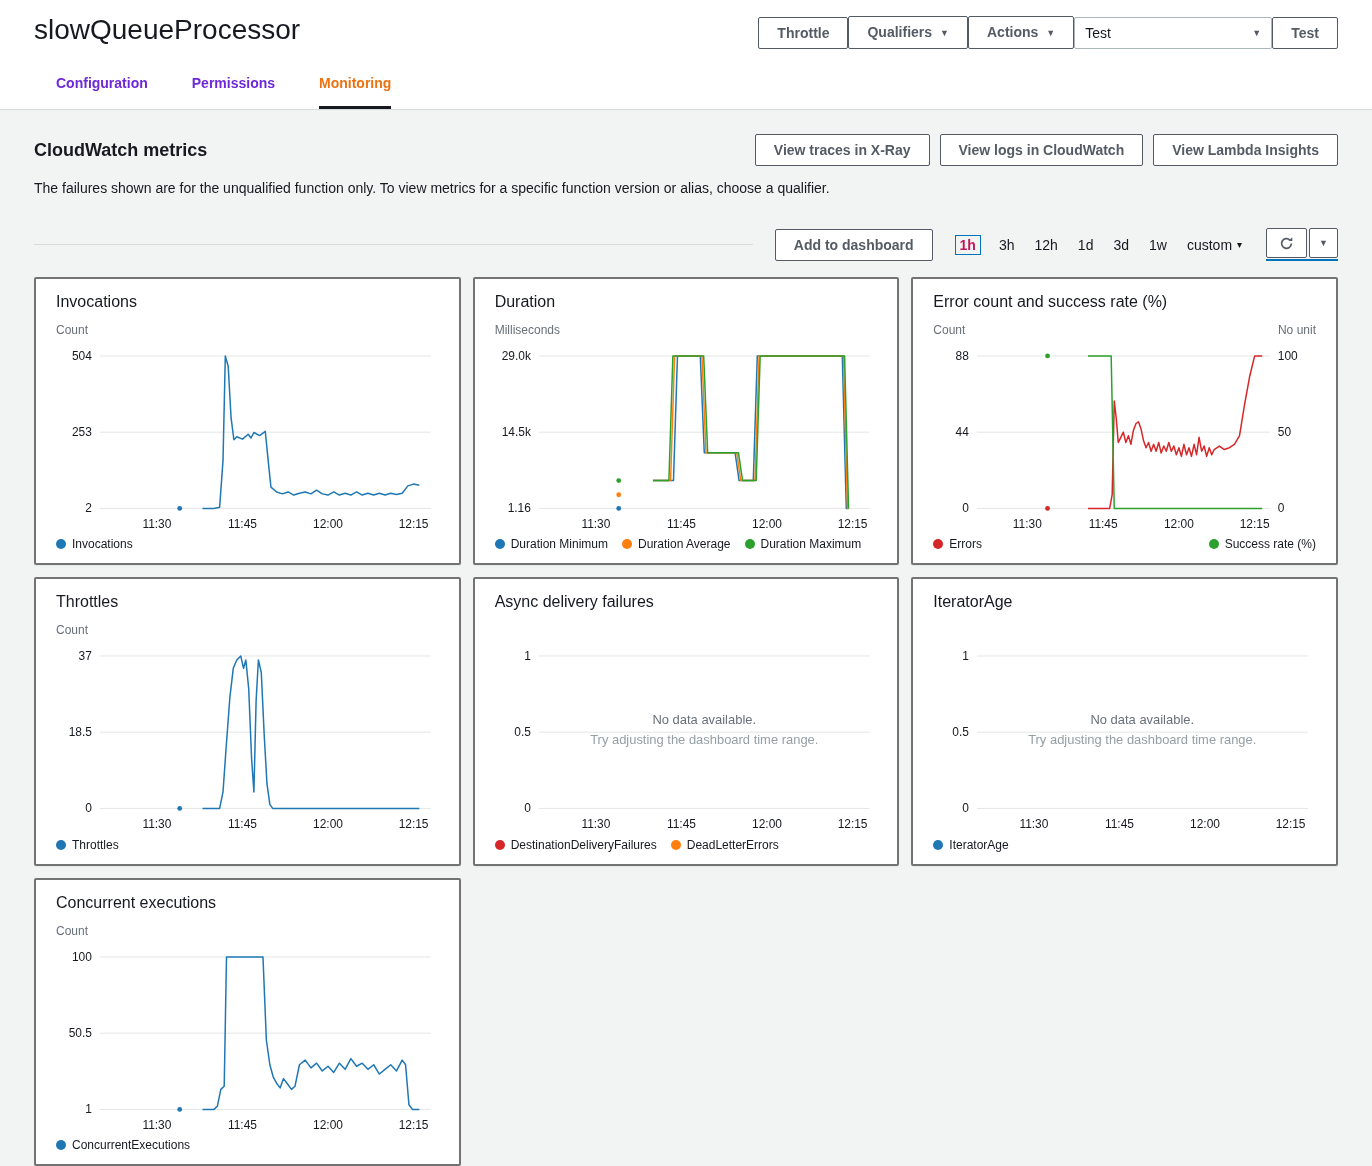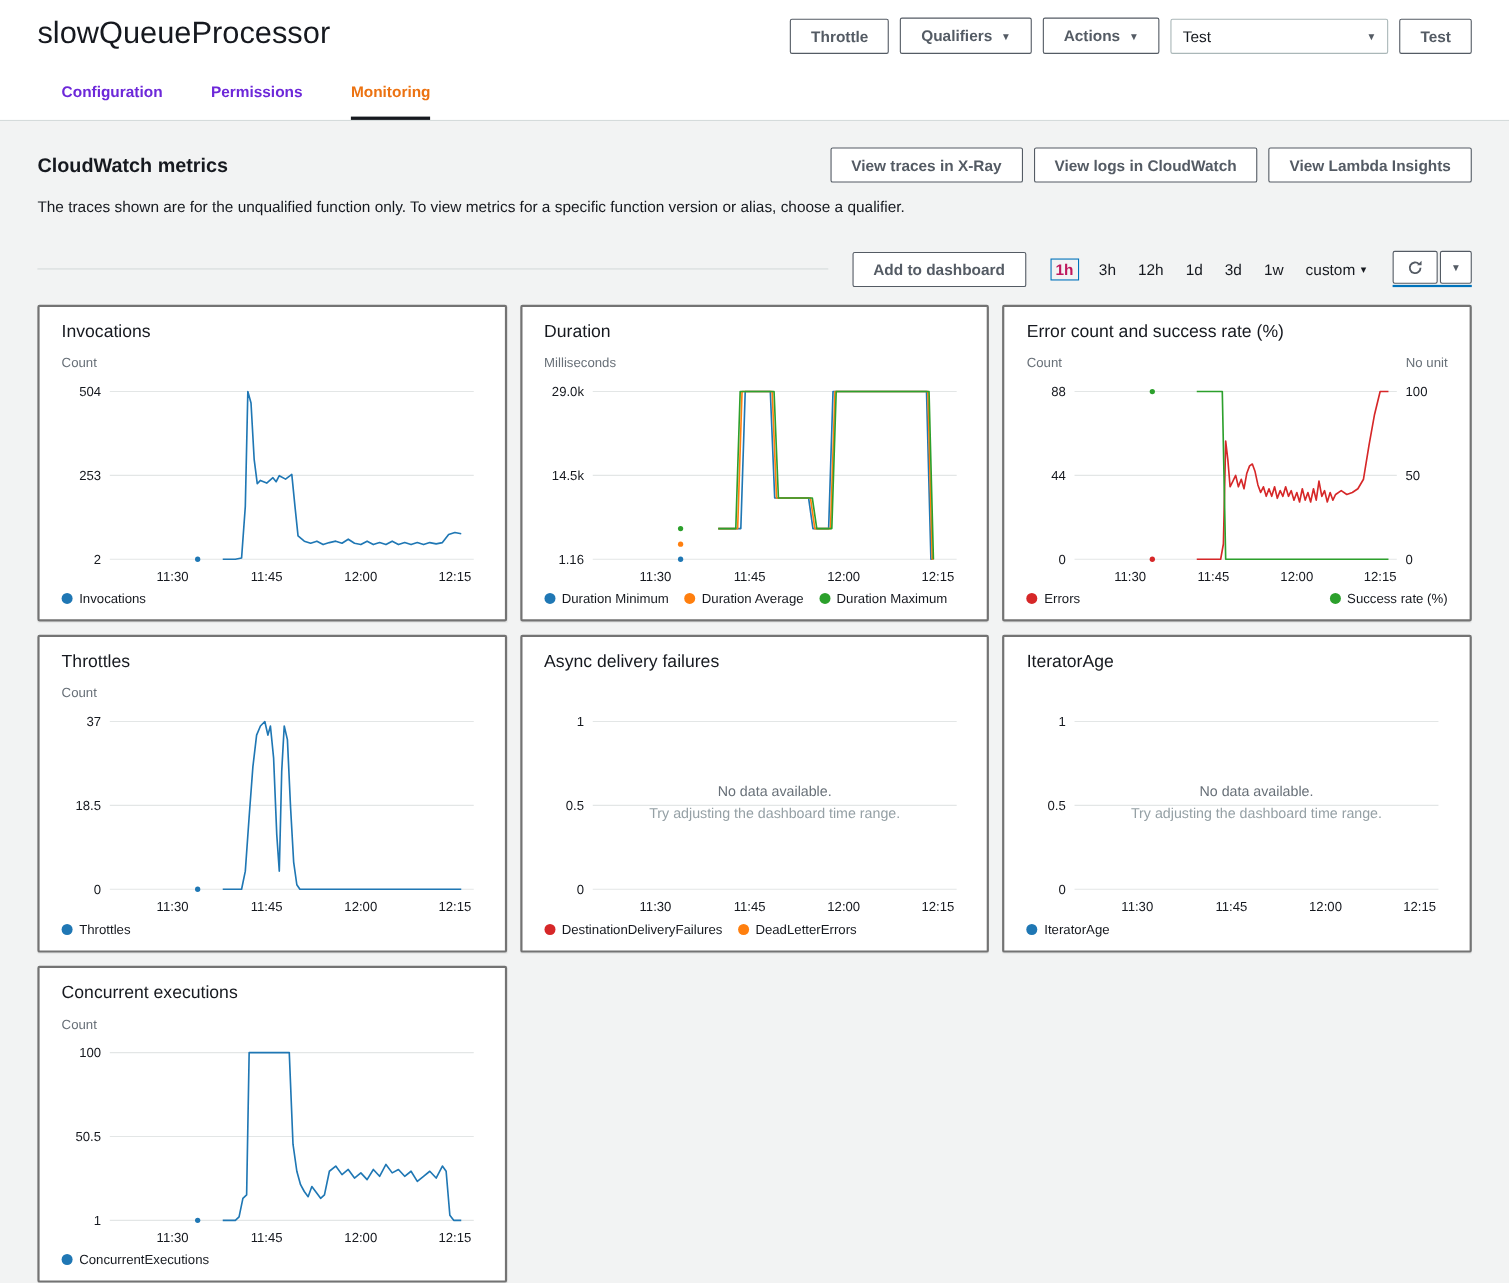--- a/index.html
+++ b/index.html
@@ -5,21 +5,21 @@
   * { box-sizing: border-box; }
   html,body { margin:0; padding:0; }
   body {
     font-family: "Liberation Sans", sans-serif;
     background:#f2f3f3; color:#16191f;
     width:1372px; min-height:1166px;
   }
   .header-white { background:#fff; padding:14px 34px 0; border-bottom:1px solid #d5dbdb; }
   .header-row { display:flex; justify-content:space-between; align-items:flex-start; }
   h1.fn-title { font-size:28px; font-weight:400; margin:0; color:#16191f; }
-  .header-actions { display:flex; gap:10px; align-items:center; padding-top:2px; }
+  .header-actions { display:flex; align-items:center; padding-top:2px; }
   .btn {
     background:#fff; border:1px solid #545b64; border-radius:2px;
     color:#545b64; font-weight:700; font-size:14px; padding:7px 18px;
     cursor:pointer; font-family:inherit; white-space:nowrap; line-height:16px;
   }
   .btn .caret { margin-left:8px; font-size:9px; vertical-align:1px; }
   .select {
     border:1px solid #aab7b8; border-radius:2px; background:#fff;
     width:198px; padding:7px 10px; display:flex; justify-content:space-between;
     align-items:center; font-size:14px; color:#16191f; cursor:pointer; line-height:16px;
@@ -90,21 +90,21 @@
 
 <main class="content">
   <div class="metrics-head">
     <h2 class="section-title">CloudWatch metrics</h2>
     <div class="metrics-buttons">
       <button class="btn">View traces in X-Ray</button>
       <button class="btn">View logs in CloudWatch</button>
       <button class="btn">View Lambda Insights</button>
     </div>
   </div>
-  <p class="desc">The traces shown are for the unqualified function only. To view metrics for a specific function version or alias, choose a qualifier.</p>
+  <p class="desc">The failures shown are for the unqualified function only. To view metrics for a specific function version or alias, choose a qualifier.</p>
 
   <div class="toolbar">
     <div class="rule"></div>
     <button class="btn">Add to dashboard</button>
     <div class="ranges">
       <span class="range selected">1h</span>
       <span class="range">3h</span>
       <span class="range">12h</span>
       <span class="range">1d</span>
       <span class="range">3d</span>

